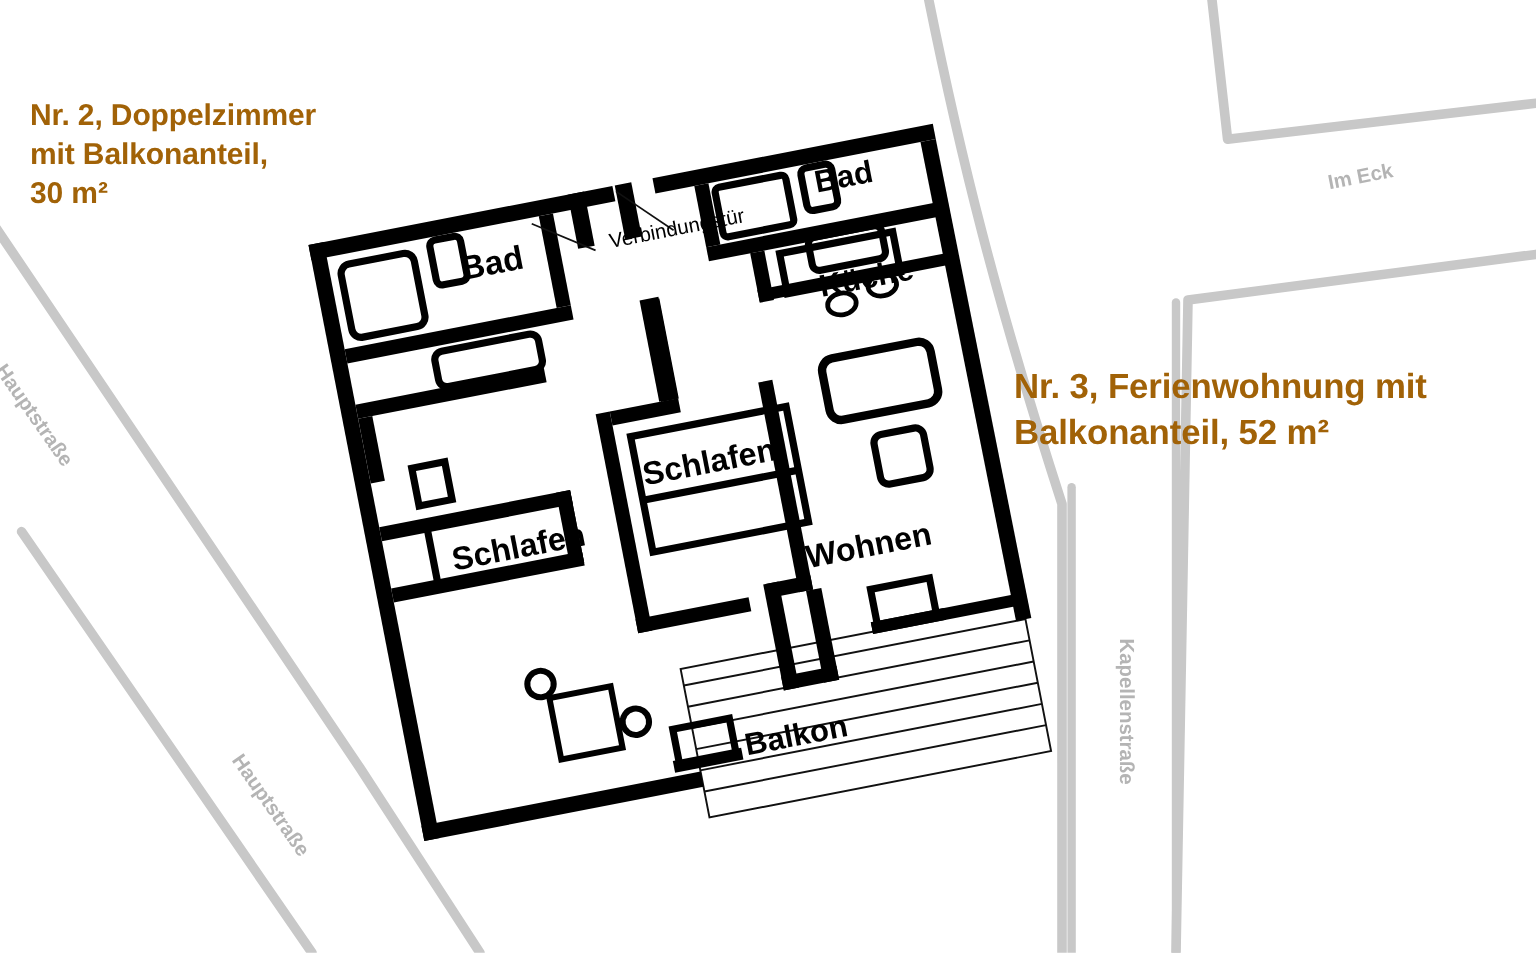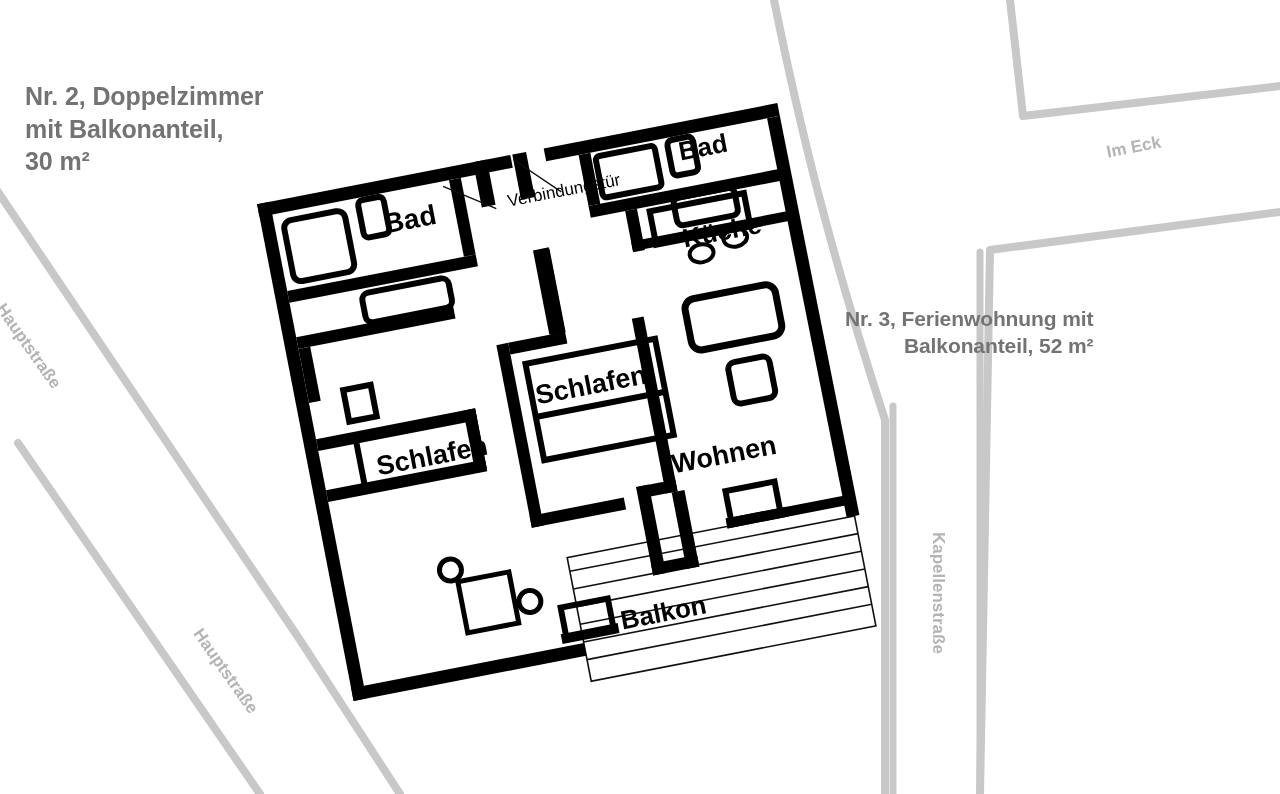--- a/index.html
+++ b/index.html
@@ -7,27 +7,27 @@
     width:1280px;height:794px;position:relative;overflow:hidden;
     font-family:"Liberation Sans", sans-serif;
     -webkit-font-smoothing:antialiased;
   }
   #stage{position:absolute;left:0;top:0;width:1280px;height:794px;}
   svg#plan{position:absolute;left:0;top:0;width:1280px;height:794px;display:block;}
 
   .label-block{
     position:absolute;
     font-weight:bold;
-    color:#737373;
+    color:#a16207;
     line-height:1.30;
     white-space:pre-line;
     letter-spacing:-0.1px;
   }
   #apt2-label{left:25px;top:80px;font-size:25px;}
-  #apt3-label{left:845px;top:305px;font-size:21px;text-align:right;}
+  #apt3-label{left:845px;top:305px;font-size:29px;}
 
   .street-label{
     position:absolute;
     color:#b4b4b4;
     font-weight:bold;
     font-size:17px;
     white-space:nowrap;
     transform-origin:0 0;
   }
   #st-haupt-1{left:8px;top:300px;transform:rotate(55deg);}

